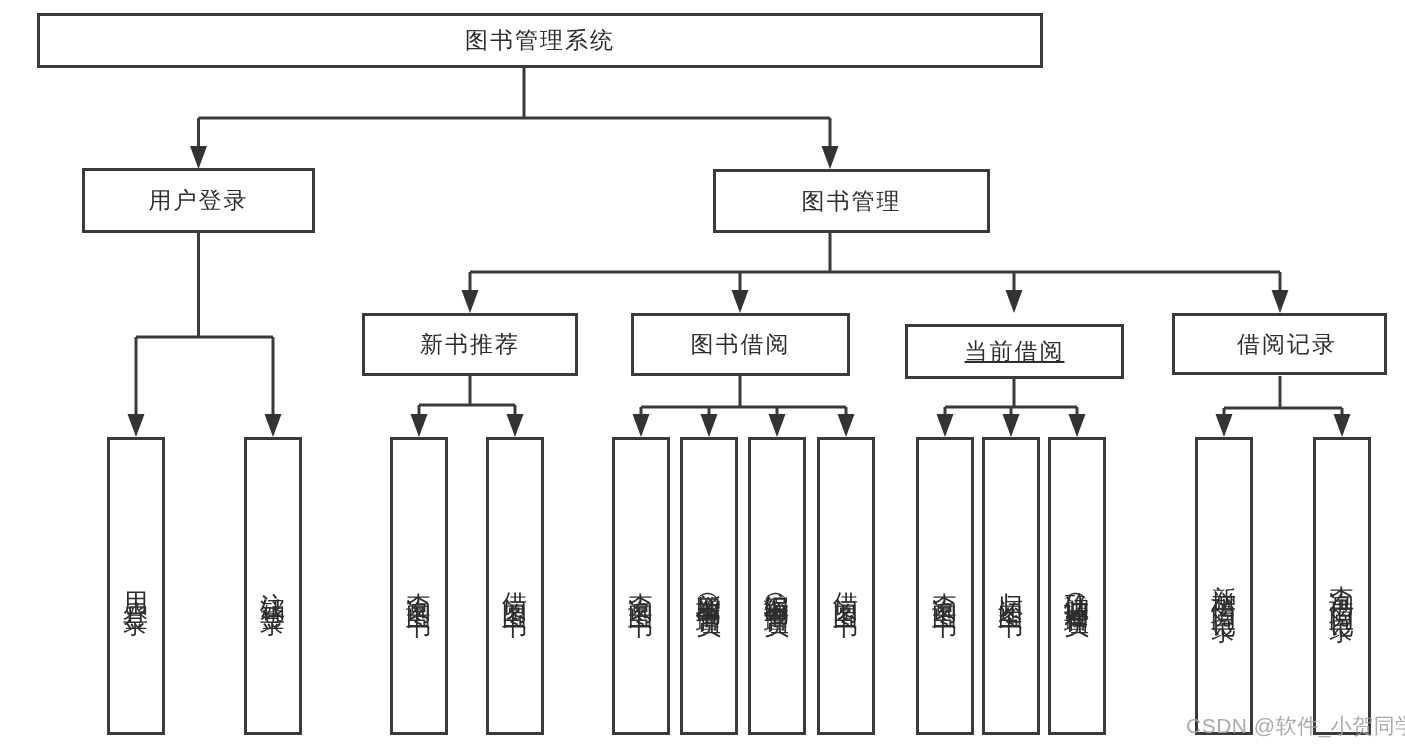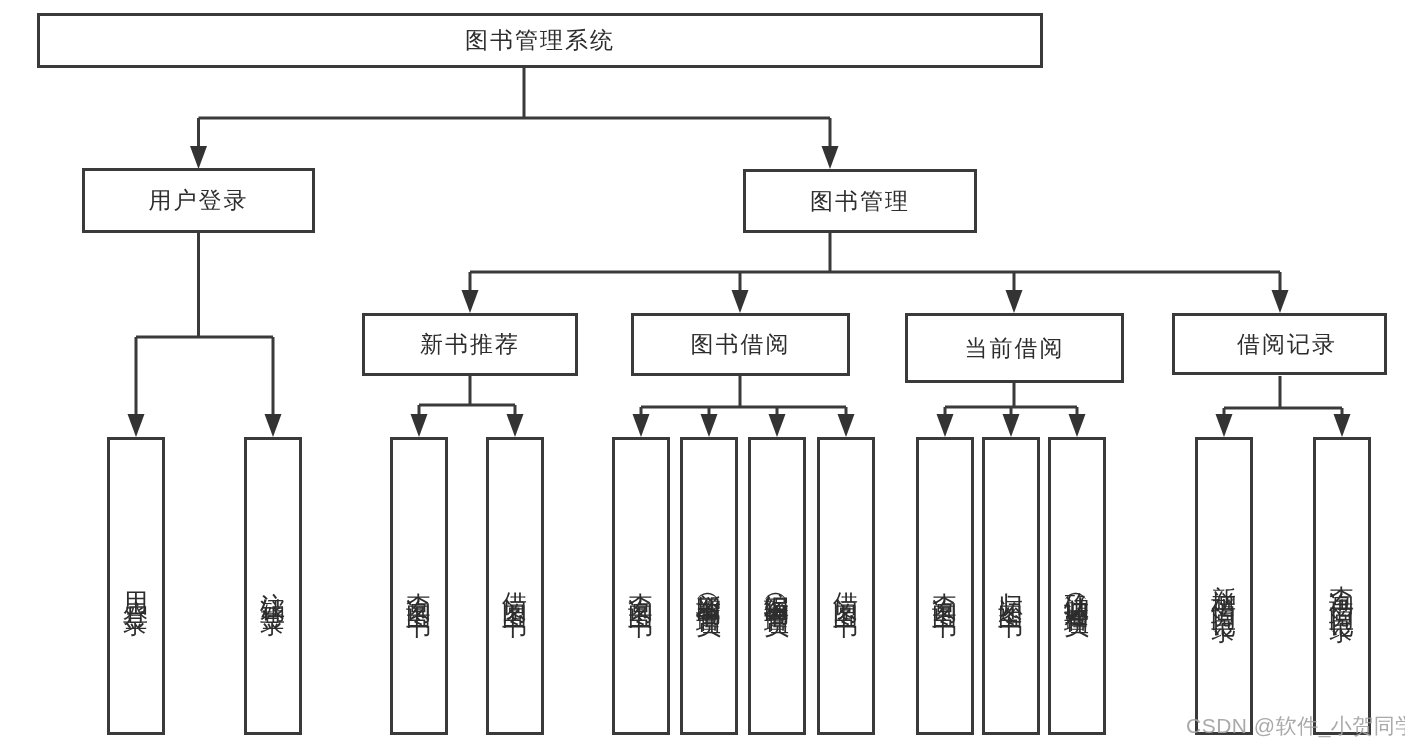--- a/index.html
+++ b/index.html
@@ -87,25 +87,25 @@
       <polygon points="1002.5,414 1019.5,414 1011,437"></polygon>
       <polygon points="1068.5,414 1085.5,414 1077,437"></polygon>
       <polygon points="1215.5,414 1232.5,414 1224,437"></polygon>
       <polygon points="1333.5,414 1350.5,414 1342,437"></polygon>
     </g>
   </svg>
 
   <div class="box h" style="left:20px;top:13px;width:1006px;height:55px;margin-left:17px;">图书管理系统</div>
 
   <div class="box h" style="left:82px;top:168px;width:233px;height:65px;">用户登录</div>
-  <div class="box h" style="left:713px;top:169px;width:234px;height:64px;margin-left:30px;">图书管理</div>
+  <div class="box h" style="left:713px;top:169px;width:277px;height:64px;">图书管理</div>
 
   <div class="box h" style="left:362px;top:313px;width:216px;height:63px;">新书推荐</div>
   <div class="box h" style="left:631px;top:313px;width:219px;height:63px;">图书借阅</div>
-  <div class="box h" style="left:905px;top:313px;width:219px;height:70px;">当前借阅</div>
+  <div class="box h" style="left:905px;top:324px;width:219px;height:55px;text-decoration:underline;">当前借阅</div>
   <div class="box h" style="left:1172px;top:313px;width:215px;height:62px;padding-left:15px;">借阅记录</div>
 
   <div class="box v" style="left:107px;">用户登录</div>
   <div class="box v" style="left:244px;">注销登录</div>
 
   <div class="box v" style="left:390px;">查询图书</div>
   <div class="box v" style="left:486px;">借阅图书</div>
 
   <div class="box v" style="left:612px;">查询图书</div>
   <div class="box v long" style="left:680px;">新增图书（管理员）</div>

